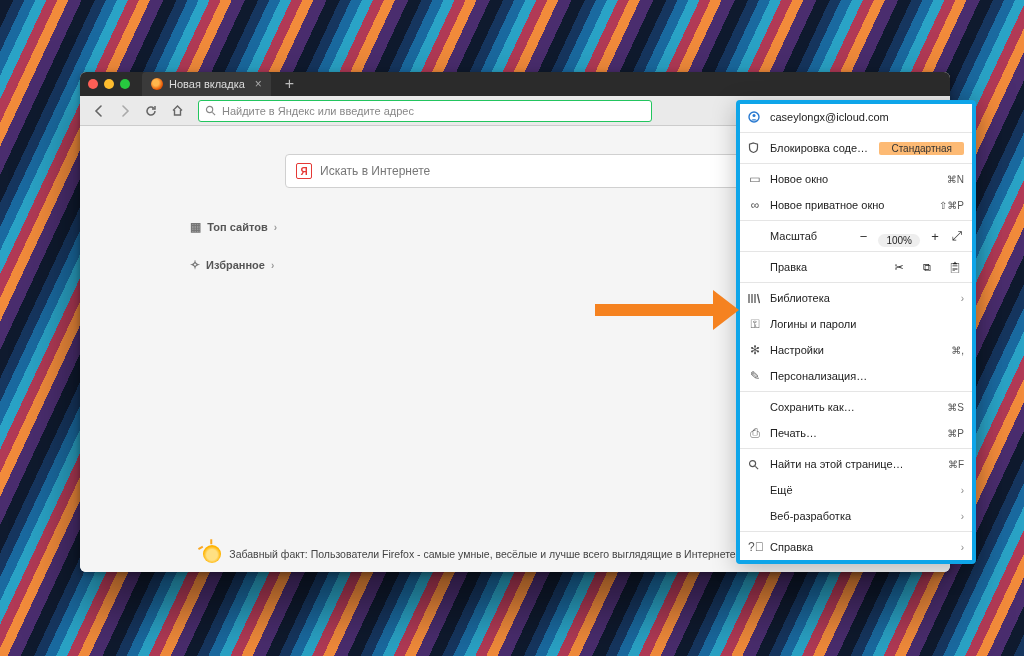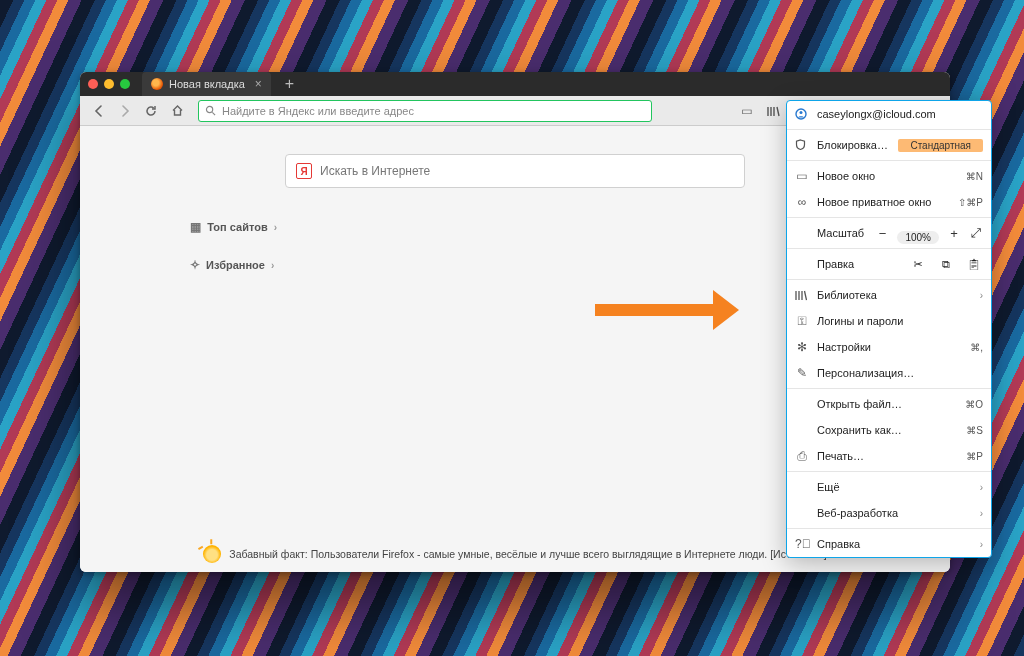--- a/index.html
+++ b/index.html
@@ -88,22 +88,22 @@
     position:relative;
   }
   .bulb::before, .bulb::after {
     content:""; position:absolute; background:#f9a825; height:1.5px; width:5px;
   }
   .bulb::before{ top:-4px; left:6px; transform:rotate(90deg);}
   .bulb::after{ top:2px; left:-5px; transform:rotate(-30deg);}
 
   
   .menu {
-    position:absolute; top:100px; right:32px; width:206px;
-    background:#fff; border:1px solid #0ea5e9; border-radius:4px;
+    position:absolute; top:100px; right:48px; width:240px;
+    background:#fff; border:4px solid #0ea5e9; border-radius:4px;
     box-shadow:0 6px 24px rgba(0,0,0,.25);
     font-size:11px; color:#222;
     z-index:10;
   }
   .mrow {
     display:flex; align-items:center; min-height:26px; padding:0 8px; gap:8px;
     border-bottom:0;
   }
   .mrow .icon { width:14px; text-align:center; color:#555; font-size:12px; }
   .mrow .label { flex:1; white-space:nowrap; overflow:hidden; text-overflow:ellipsis;}
@@ -333,36 +333,41 @@
   </div>
   <div class="mrow">
     <span class="icon">✎</span>
     <span class="label">Персонализация…</span>
   </div>
 
   <div class="divider"></div>
 
   <div class="mrow">
     <span class="icon"></span>
-    <span class="label">Открыть файл…</span>
-    <span class="rhs">⌘O</span>
-  </div>
-  <div class="mrow">
-    <span class="icon"></span>
     <span class="label">Сохранить как…</span>
     <span class="rhs">⌘S</span>
   </div>
   <div class="mrow">
     <span class="icon">⎙</span>
     <span class="label">Печать…</span>
     <span class="rhs">⌘P</span>
   </div>
 
   <div class="divider"></div>
 
+  <div class="mrow">
+    <span class="icon">
+      <svg width="11" height="11" viewBox="0 0 12 12">
+          <circle cx="5" cy="5" r="3.3" fill="none" stroke="#555" stroke-width="1.3"></circle>
+          <path d="M8 8l3 3" stroke="#555" stroke-width="1.3"></path>
+        </svg>
+    </span>
+    <span class="label">Найти на этой странице…</span>
+    <span class="rhs">⌘F</span>
+  </div>
   <div class="mrow">
     <span class="icon"></span>
     <span class="label">Ещё</span>
     <span class="chev">›</span>
   </div>
   <div class="mrow">
     <span class="icon"></span>
     <span class="label">Веб-разработка</span>
     <span class="chev">›</span>
   </div>

